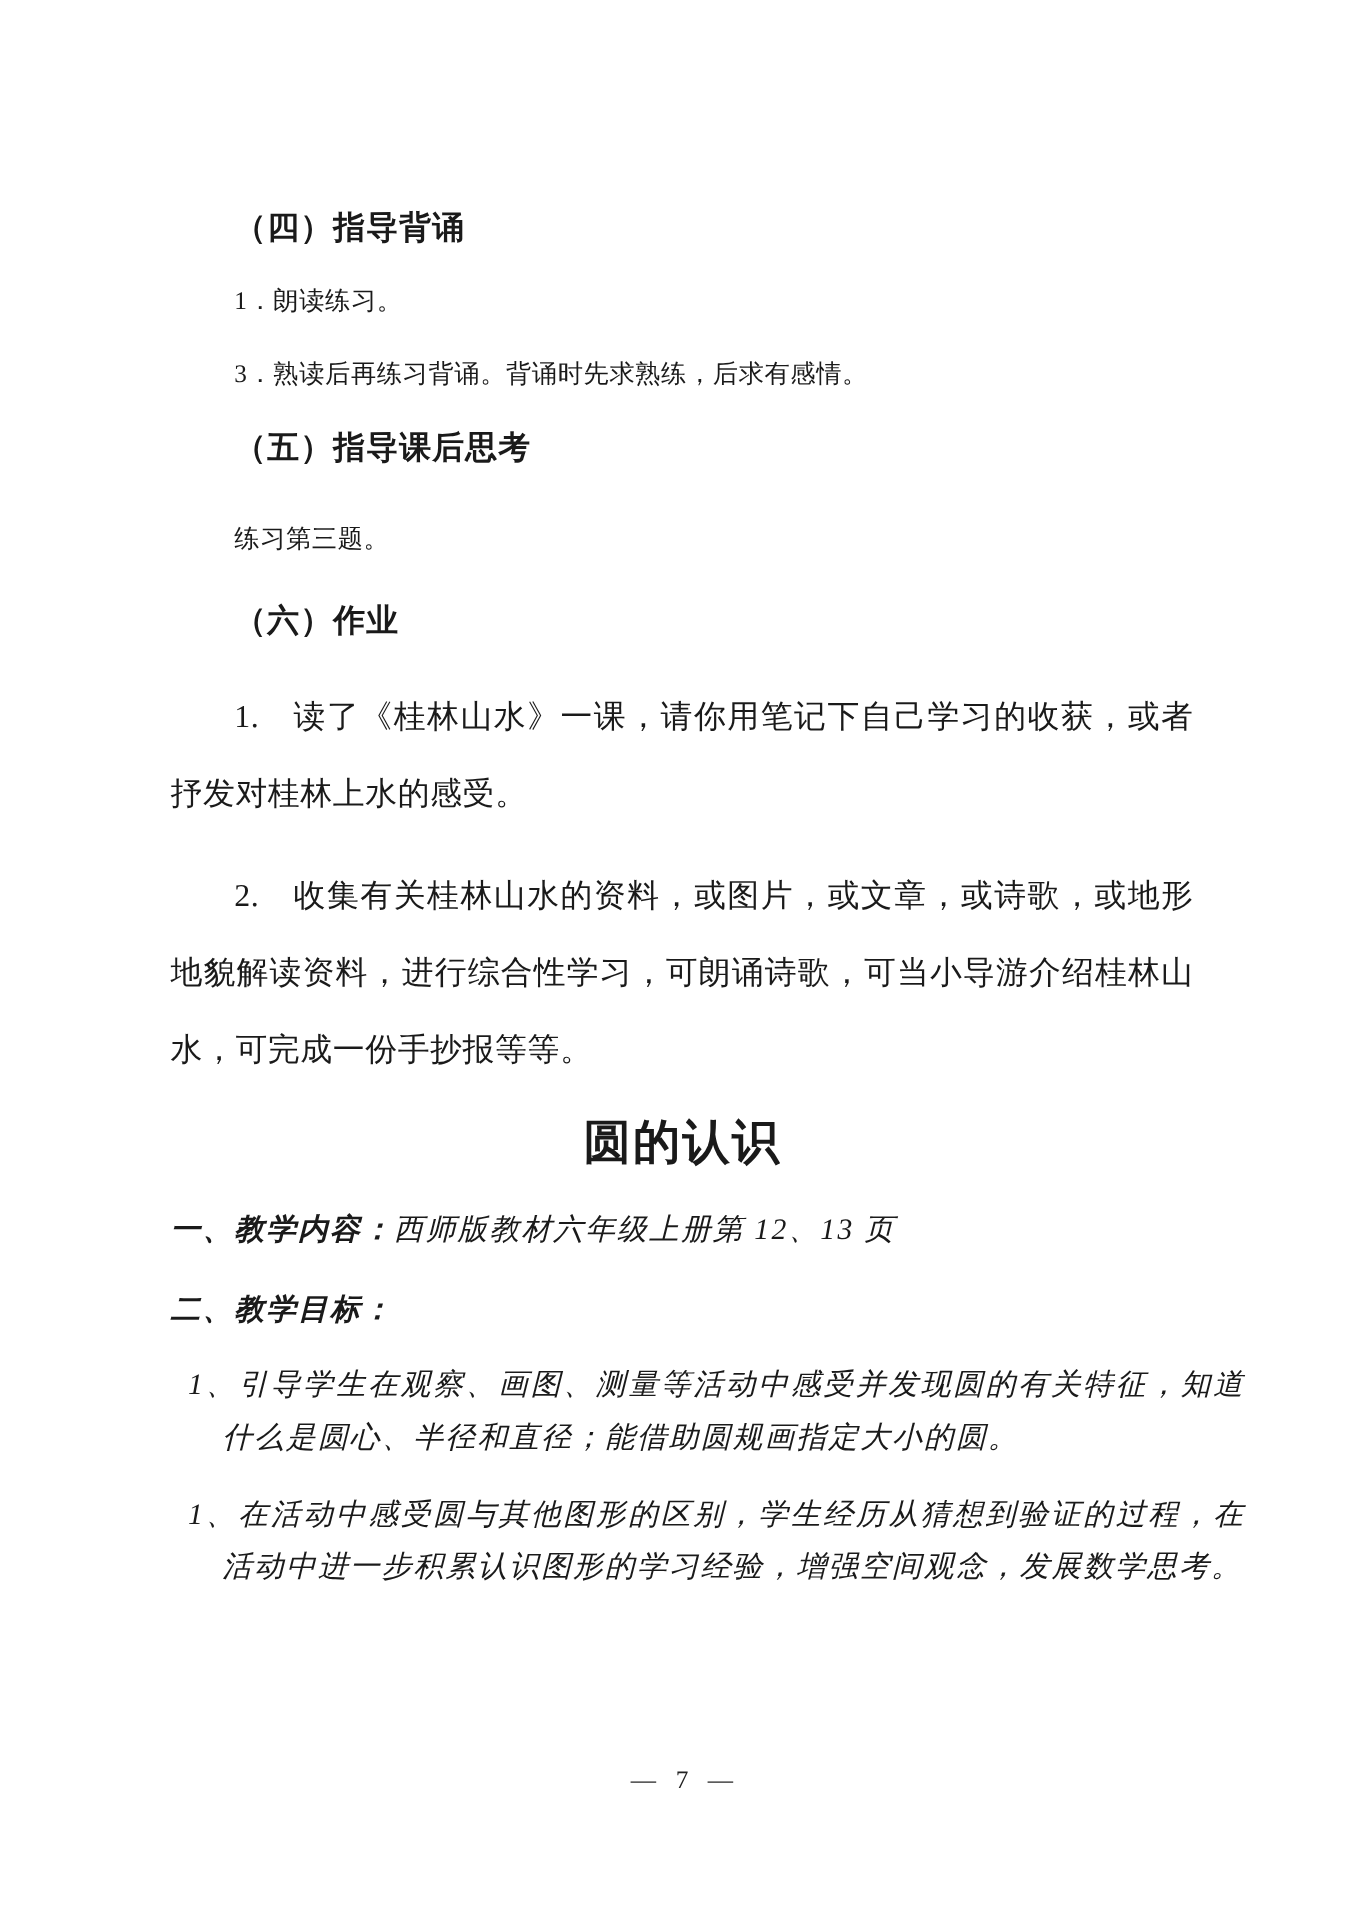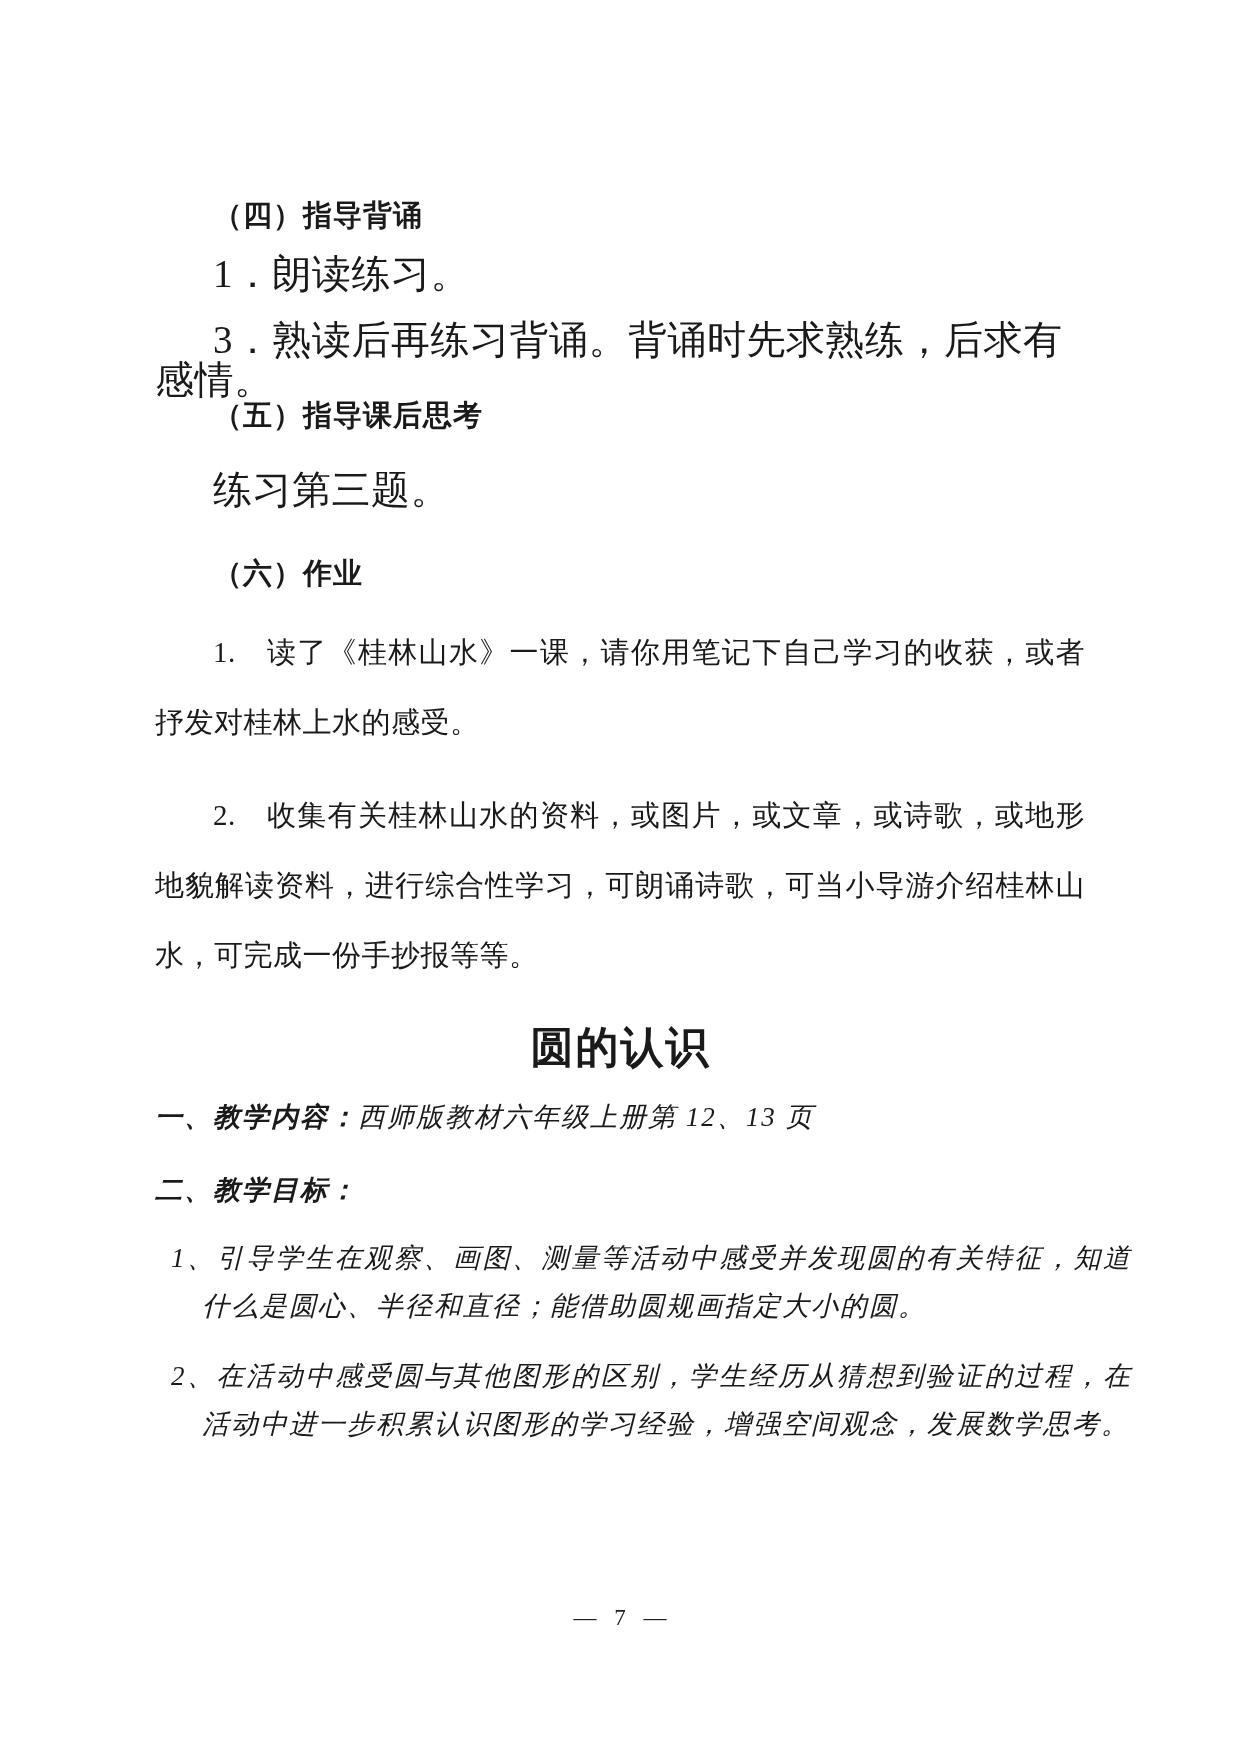--- a/index.html
+++ b/index.html
@@ -12,39 +12,38 @@
     overflow: hidden;
     font-family: "Liberation Serif", "DejaVu Serif", serif;
   }
   .blk {
     position: absolute;
     left: 155px;
     width: 930px;
   }
   
   .song {
-    font-size: 39px;
+    font-size: 23px;
     line-height: 40px;
     letter-spacing: 0.5px;
     word-break: break-all;
   }
   .indent2 { text-indent: 58px; }
   .para {
     font-size: 29px;
     line-height: 70px;
     text-indent: 58px;
     text-align: justify;
     letter-spacing: 0.5px;
     word-break: break-all;
   }
   
   .hei {
-    font-family: Liberation Mono, monospace;
+    font-family: Liberation Serif, serif;
     font-weight: 700;
-    margin-top: 11px;
   }
   .section-heading {
     font-size: 29px;
     line-height: 40px;
     text-indent: 58px;
     letter-spacing: 1px;
   }
   .lesson-title {
     left: 0;
     width: 1241px;
@@ -122,18 +121,18 @@
   <div id="content" class="blk kai">
     <span class="label">一、教学内容：</span><span>西师版教材六年级上册第 12、13 页</span>
   </div>
 
   <div id="objlabel" class="blk kai">
     <span class="label">二、教学目标：</span>
   </div>
 
   <div id="obj1" class="blk kai obj-item">1、引导学生在观察、画图、测量等活动中感受并发现圆的有关特征，知道什么是圆心、半径和直径；能借助圆规画指定大小的圆。</div>
 
-  <div id="obj2" class="blk kai obj-item">2、在活动中感受圆与其他图形的区别，学生经历从猜想到验证的过程，在活动中进一步积累认识图形的学习经验，增强空间观念，发展数学思考。</div>
+  <div id="obj2" class="blk kai obj-item">1、在活动中感受圆与其他图形的区别，学生经历从猜想到验证的过程，在活动中进一步积累认识图形的学习经验，增强空间观念，发展数学思考。</div>
 
 
   <div id="pagenum" class="blk footer">— 7 —</div>
 
 </div>
 
 </body></html>

